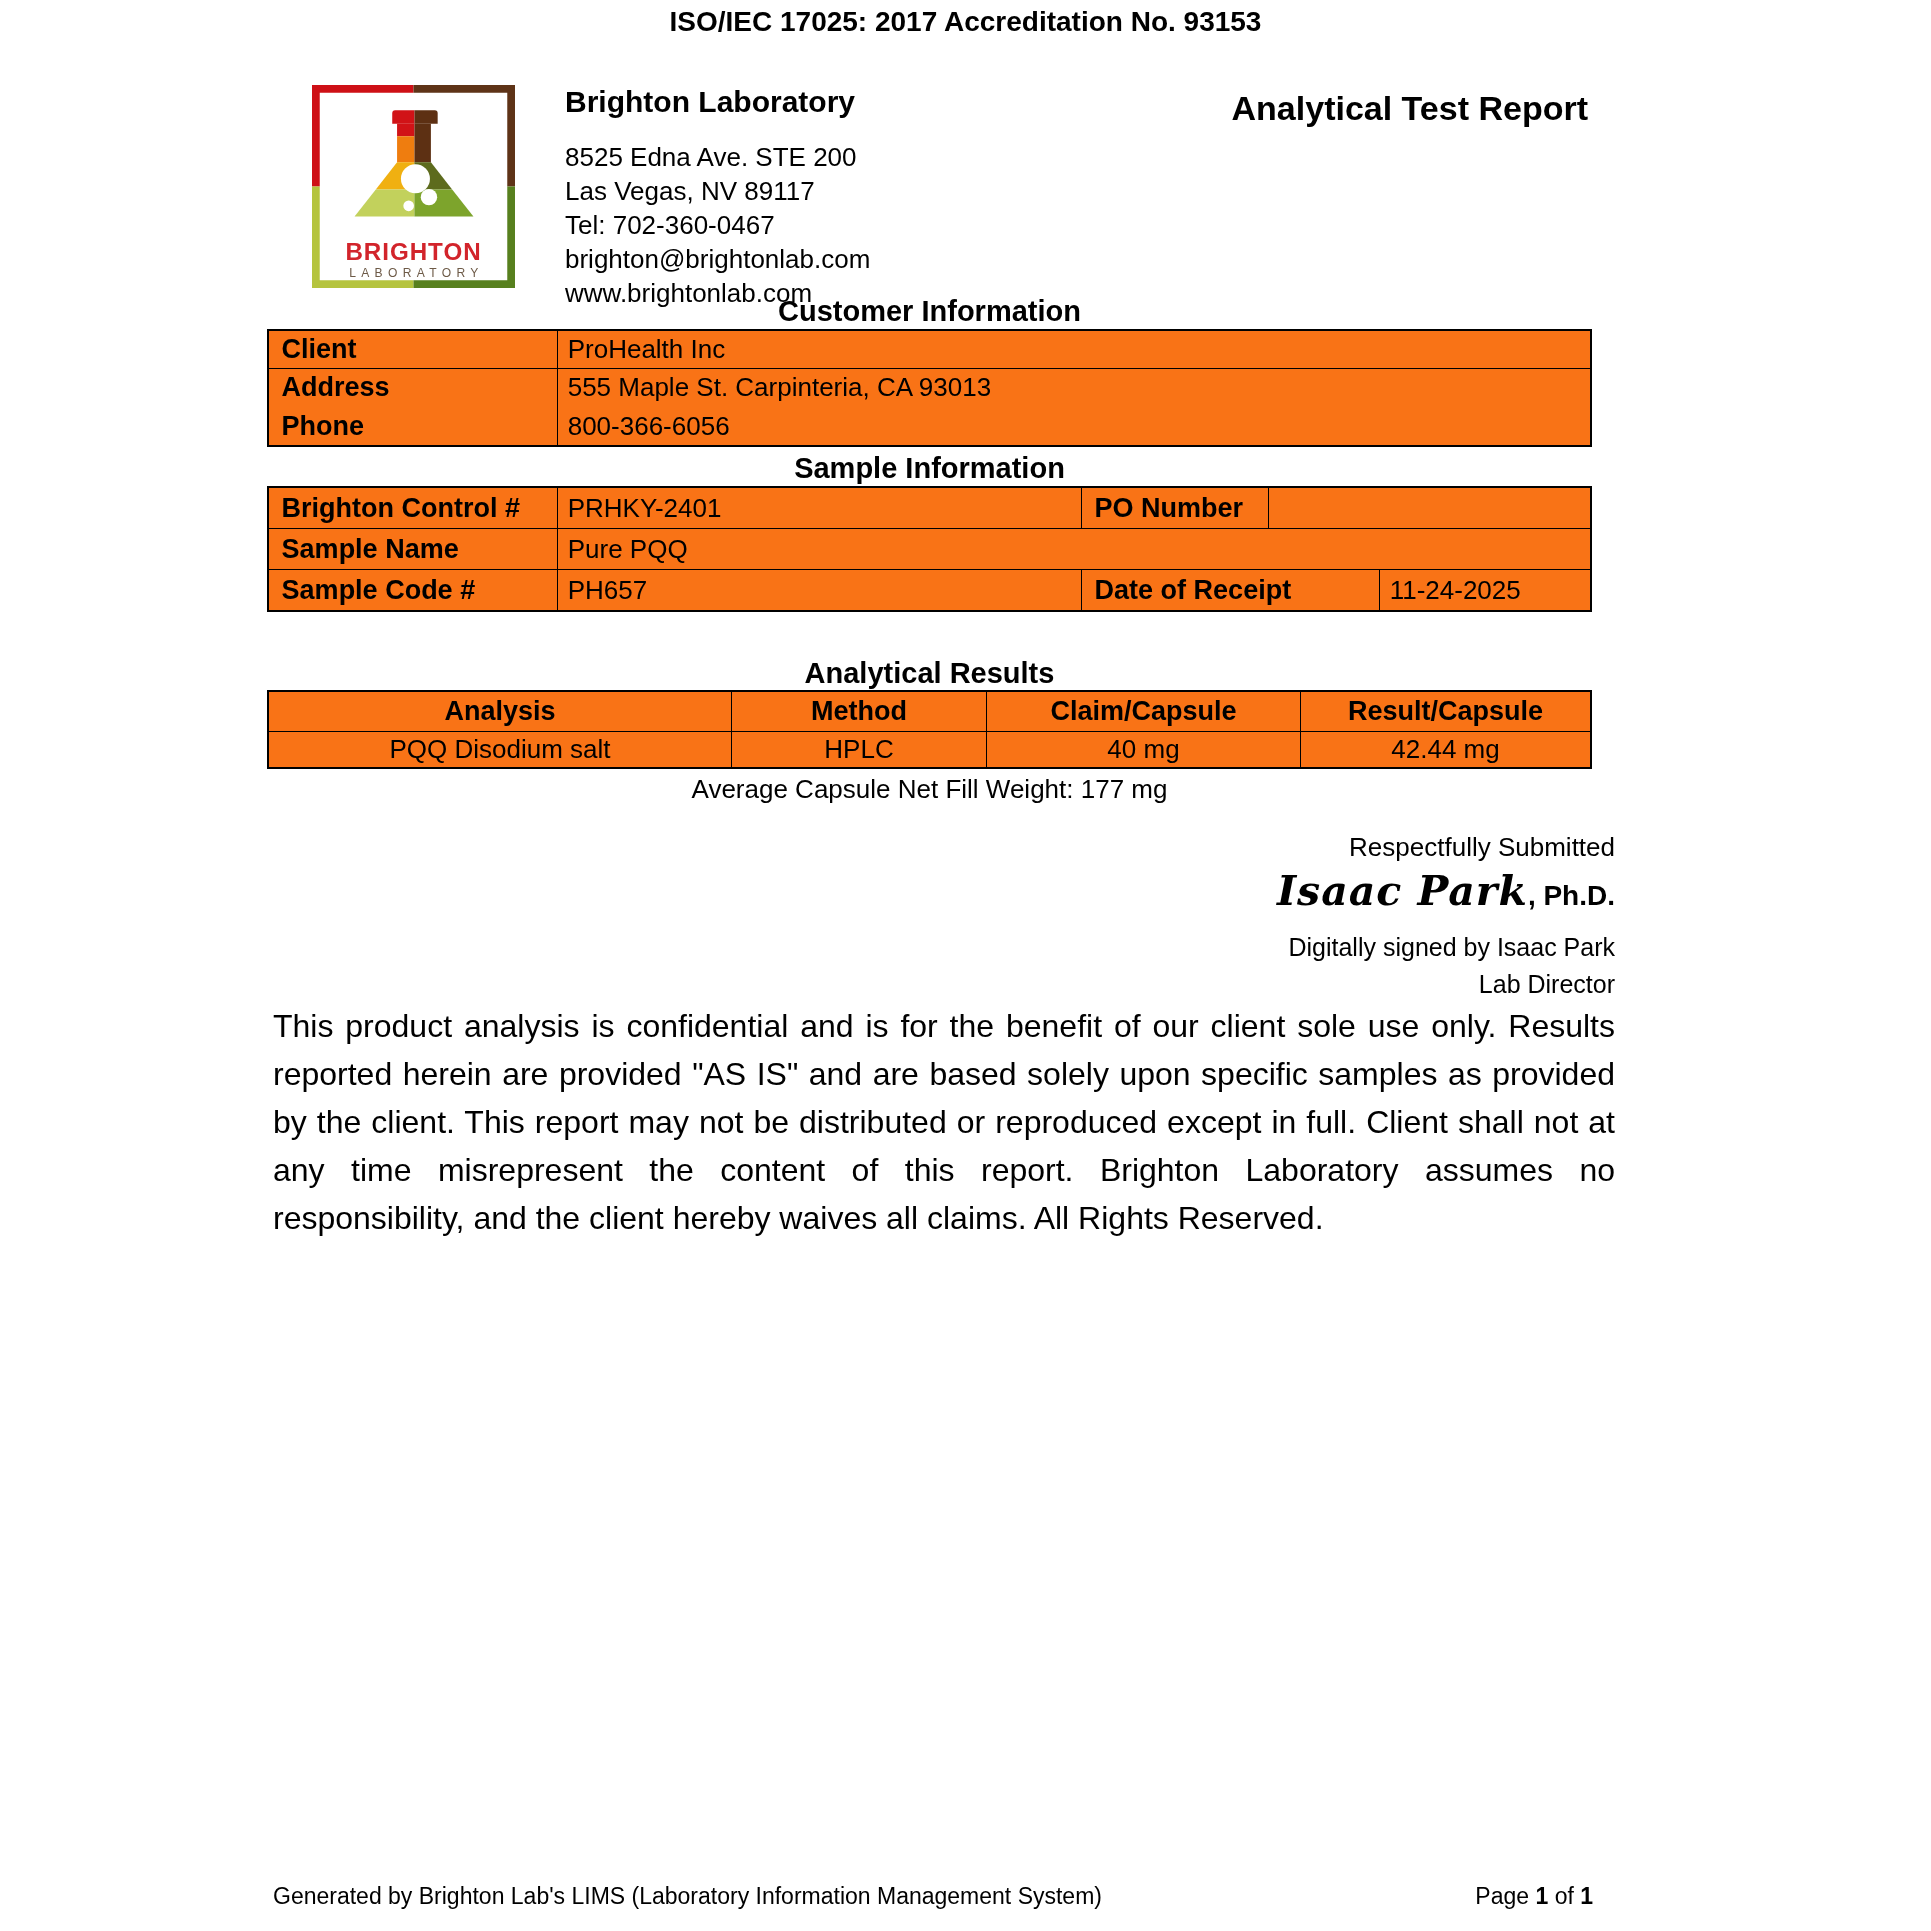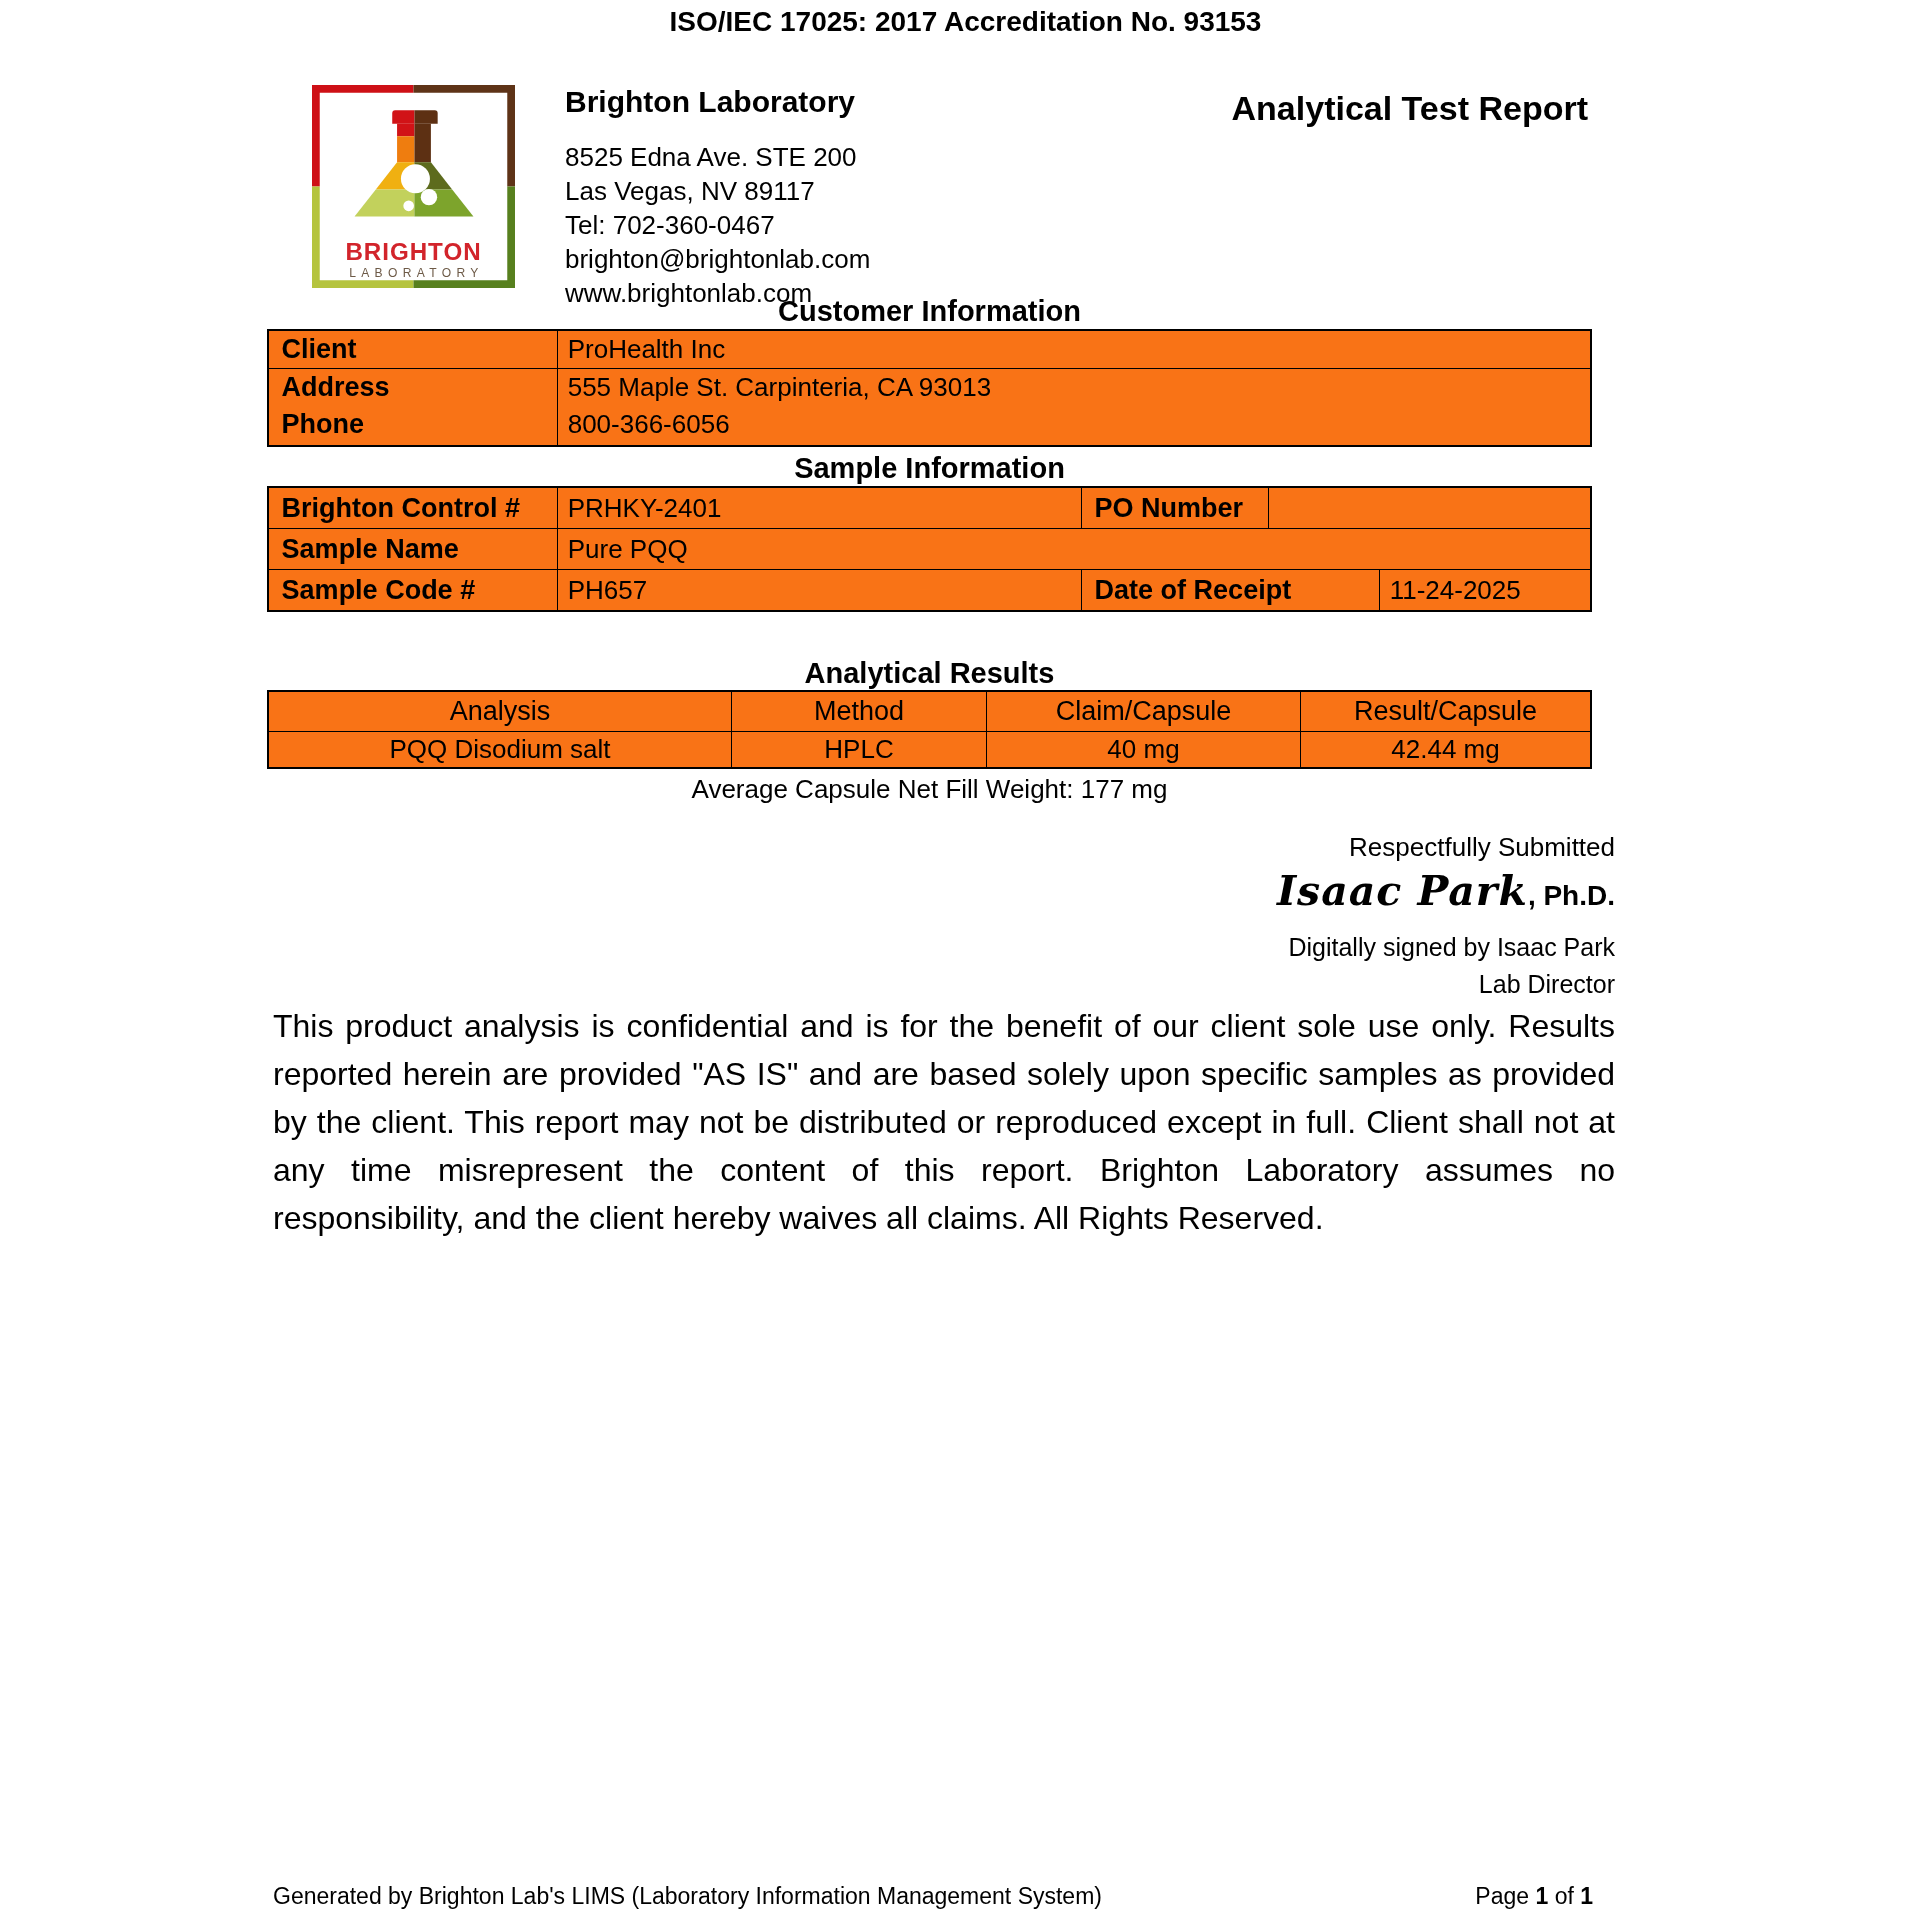--- a/index.html
+++ b/index.html
@@ -37,23 +37,23 @@
   .t-results  { top:690px; }
   .row { display:flex; border-top:1.9px solid #000; }
   .row:first-child { border-top:none; }
   .cell {
     box-sizing:border-box; border-left:1.9px solid #000;
     display:flex; align-items:center; padding:0 9.7px;
     font-size:26px; overflow:hidden; white-space:nowrap;
   }
   .cell:first-child { border-left:none; }
   .lbl { font-weight:bold; font-size:27px; padding-left:12.6px; }
-  .two { flex-direction:column; align-items:flex-start; justify-content:flex-start; line-height:37px; }
+  .two { flex-direction:column; align-items:flex-start; justify-content:space-between; line-height:37px; }
   .c { justify-content:center; padding:0; }
-  .hd { font-weight:normal; font-size:27px; }
+  .hd { font-weight:bold; font-size:27px; }
 
   .h38 { height:37px; } .h79 { height:76px; } .h41 { height:40px; }
   .h40 { height:39px; } .h36 { height:35px; }
   .w298 { width:288px; } .w543 { width:524px; } .w194 { width:187px; }
   .w309 { width:298px; } .w479 { width:462px; } .w264 { width:255px; }
   .w325 { width:314px; } .grow { flex:1; }
 
   .results-note {
     position:absolute; left:267px; top:774px; width:1325px;
     text-align:center; font-size:26px;

